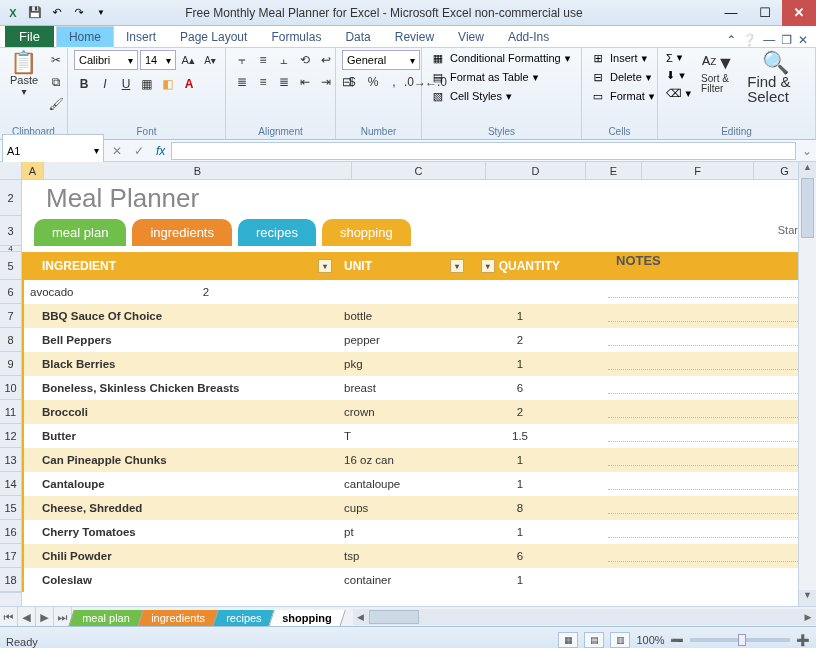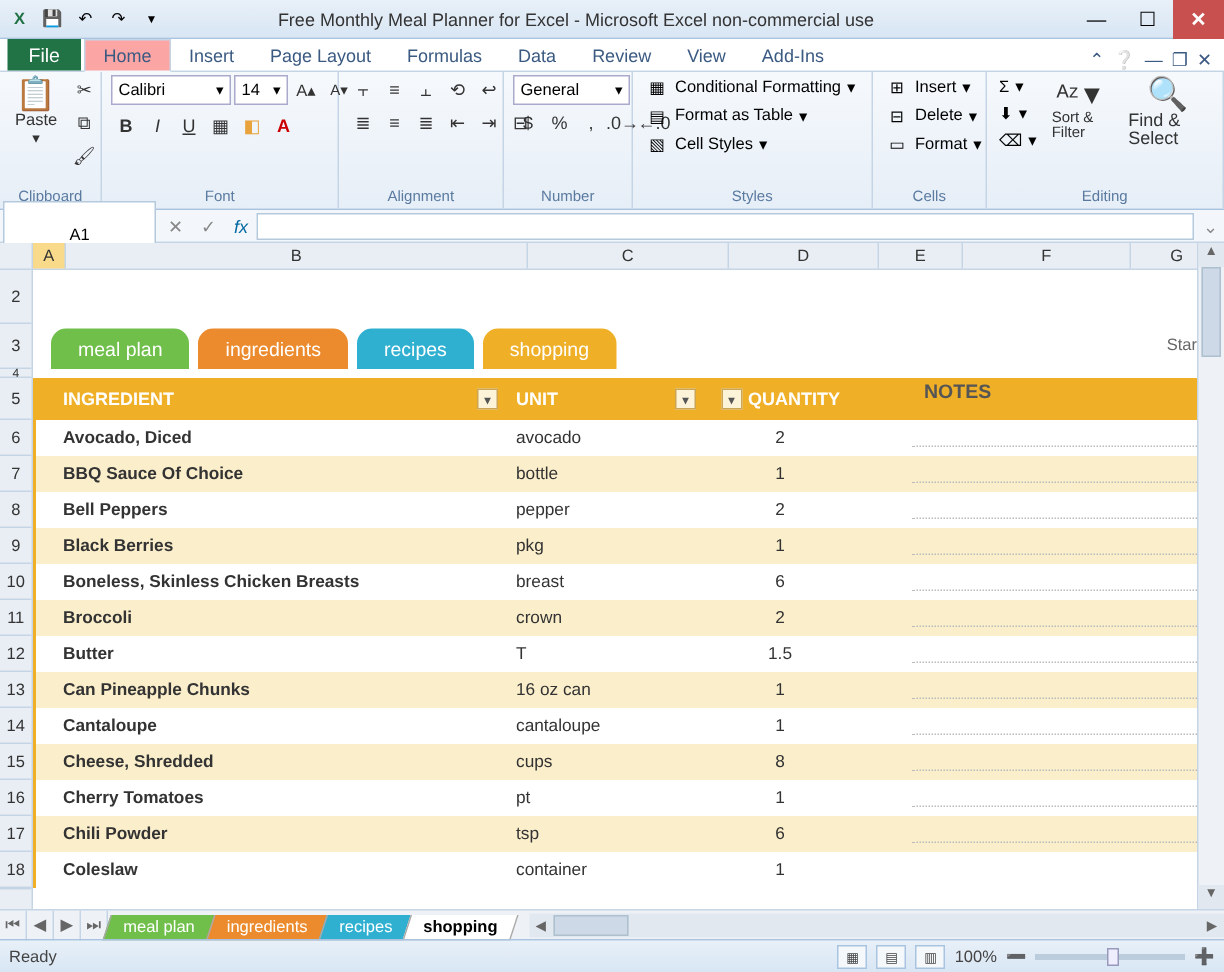--- a/index.html
+++ b/index.html
@@ -12,45 +12,45 @@
 .titlebar .title { flex: 1; text-align: center; color: #333; font-size: 12px; padding-right: 60px; }
 .titlebar .winctrl { display: flex; }
 .titlebar .winctrl div { width: 34px; height: 26px; display: flex; align-items: center; justify-content: center; cursor: pointer; font-size: 13px; }
 .titlebar .winctrl .close { background: #c8504f; color: #fff; font-weight: bold; }
 .xl-icon { font-weight: bold; color: #207245; font-size: 11px; }
 
 
 .ribtabs { height: 22px; background: #fff; display: flex; align-items: flex-end; border-bottom: 1px solid #c5d5e6; font-size: 12px; padding-left: 2px; }
 .ribtabs .file { background: #217346; color: #fff; padding: 3px 14px; font-size: 13px; margin-left: 3px; margin-right: 2px; cursor: pointer; }
 .ribtabs .rtab { padding: 3px 12px; color: #3b5a82; cursor: pointer; }
-.ribtabs .rtab.active { background: #fca5a5; border: 1px solid #c5d5e6; border-bottom: 1px solid #f5f8fb; margin-bottom: -1px; }
+.ribtabs .rtab.active { background: #7dd3fc; border: 1px solid #c5d5e6; border-bottom: 1px solid #f5f8fb; margin-bottom: -1px; }
 .ribtabs .rowicons { margin-left: auto; display: flex; gap: 6px; padding-right: 8px; color: #3b5a82; font-size: 12px; }
 .ribtabs .rowicons span { cursor: pointer; }
 
 
 .ribbon { height: 92px; background: linear-gradient(#f6f9fc, #e6eef7); border-bottom: 1px solid #a9c4e0; display: flex; font-size: 11px; }
 .ribgroup { border-right: 1px solid #c5d5e6; padding: 2px 6px 0 6px; display: flex; flex-direction: column; }
 .ribgroup .body { flex: 1; display: flex; align-items: flex-start; gap: 4px; }
 .ribgroup .label { text-align: center; color: #5a7aa0; font-size: 10px; padding: 1px 0 2px 0; }
 .bigbtn { display: flex; flex-direction: column; align-items: center; padding: 2px 4px; cursor: pointer; font-size: 11px; color: #333; }
 .bigbtn .ico { font-size: 22px; line-height: 22px; }
 .smallcol { display: flex; flex-direction: column; gap: 2px; }
 .smallbtn { width: 20px; height: 20px; display: inline-flex; align-items: center; justify-content: center; cursor: pointer; font-size: 12px; color: #333; }
 .fontsel { display: flex; gap: 2px; align-items: center; margin-bottom: 2px; }
-.fontsel .name { border: 1px solid #aac; background: #fff; width: 80px; height: 20px; font-size: 11px; padding: 0 4px; display: flex; align-items: center; justify-content: space-between; }
+.fontsel .name { border: 1px solid #aac; background: #fff; width: 64px; height: 20px; font-size: 11px; padding: 0 4px; display: flex; align-items: center; justify-content: space-between; }
 .fontsel .size { border: 1px solid #aac; background: #fff; width: 36px; height: 20px; font-size: 11px; padding: 0 4px; display: flex; align-items: center; justify-content: space-between; }
 .btnrow { display: flex; gap: 1px; }
 .mid { display: flex; flex-direction: column; gap: 2px; }
 .dd { border: 1px solid #aac; background: #fff; height: 20px; font-size: 11px; padding: 0 4px; display: flex; align-items: center; justify-content: space-between; width: 78px; }
 .rmenu { font-size: 11px; display: flex; align-items: center; gap: 4px; cursor: pointer; padding: 1px 2px; }
 .rmenu .sq { width:16px; height:14px; display:inline-flex; align-items:center; justify-content:center; font-size:11px; }
 
 
 .fbar { height: 22px; border-bottom: 1px solid #c5d5e6; display: flex; align-items: center; background: #f3f7fb; font-size: 12px; }
-.fbar .namebox { width: 102px; border: 1px solid #b5c9dd; background: #fff; height: 18px; margin: 0 2px; font-size: 11px; padding: 16px 4px; display: flex; align-items: center; justify-content: space-between; flex-direction: column; }
+.fbar .namebox { width: 102px; border: 1px solid #b5c9dd; background: #fff; height: 18px; margin: 0 2px; font-size: 11px; padding: 16px 4px; display: flex; align-items: center; justify-content: space-between; }
 .fbar .fbtn { width: 22px; text-align: center; color: #888; cursor: pointer; }
 .fbar .fx { font-style: italic; color: #0369a1; padding: 0 6px; }
 .fbar .finput { flex: 1; border: 1px solid #b5c9dd; background: #fff; height: 18px; margin-right: 2px; }
 .fbar .fexp { width: 18px; text-align: center; color: #888; cursor: pointer; }
 
 
 .gridwrap { position: absolute; top: 162px; left: 0; right: 0; bottom: 42px; overflow: hidden; background: #fff; display: flex; }
 .rowhdrs { width: 26px; background: #e9eef4; border-right: 1px solid #c5d5e6; font-size: 11px; color: #333; }
 .rowhdrs div { border-bottom: 1px solid #c5d5e6; text-align: center; }
 .rowhdrs .rh { height: 24px; line-height: 24px; }
@@ -96,21 +96,21 @@
 .sheetbar .stab { padding: 2px 10px; border: 1px solid #aaa; border-top: none; margin-left: -1px; cursor: pointer; font-size: 11px; position:relative; transform: skewX(-18deg);}
 .sheetbar .stab span { display:inline-block; transform: skewX(18deg);}
 .sheetbar .stab.green{background:#6fbf4a;color:#fff}.sheetbar .stab.orange{background:#ec8b2d;color:#fff}.sheetbar .stab.blue{background:#2fb0d1;color:#fff}
 .sheetbar .stab.active{background:#fff;font-weight:bold}
 .sheetbar .hscroll { flex: 1; display: flex; align-items: center; margin-left: 10px; }
 .sheetbar .hscroll .hbtn { width: 16px; text-align: center; cursor: pointer; font-size: 9px; color: #666; background:#e1e8f0; height:16px; line-height:16px;}
 .sheetbar .hscroll .htrack { flex: 1; height: 16px; background: #e1e8f0; position: relative; }
 .sheetbar .hscroll .hthumb { position: absolute; left: 0; width: 50px; top: 1px; bottom: 1px; background: #cdd9e6; border: 1px solid #aebfcd; }
 
 
-.statusbar { position: absolute; bottom: 0; left: 0; right: 0; height: 22px; background: linear-gradient(#e8f0f8,#d8e6f4); border-top: 1px solid #a9c4e0; display: flex; align-items: center; font-size: 11px; padding: 0 6px; color: #444; }
+.statusbar { position: absolute; bottom: 0; left: 0; right: 0; height: 22px; background: linear-gradient(#e8f0f8,#d8e6f4); border-top: 1px solid #a9c4e0; display: flex; align-items: flex-end; font-size: 11px; padding: 0 6px; color: #444; }
 .statusbar .right { margin-left: auto; display: flex; align-items: center; gap: 6px; }
 .statusbar .viewbtn { width: 20px; height: 16px; border: 1px solid #a9c4e0; background: #f5f8fb; cursor: pointer; display:inline-flex;align-items:center;justify-content:center;font-size:9px;}
 .statusbar .zoomslider { width: 100px; height: 4px; background: #bcd; position: relative; }
 .statusbar .zoomslider .zt { position: absolute; left: 48px; top: -4px; width: 8px; height: 12px; background: #eef; border: 1px solid #99b; }
 
 .dlbl{font-size:10px}
 </style>
 </head>
 <body>
 
@@ -272,21 +272,21 @@
         <div class="rmenu"><span>Σ</span> ▾</div>
         <div class="rmenu"><span>⬇</span> ▾</div>
         <div class="rmenu"><span>⌫</span> ▾</div>
       </div>
       <div class="bigbtn">
           <span class="ico" style="font-size:18px">ᴬᶻ▼</span>
           <span style="font-size:10px;line-height:1">Sort &amp; Filter</span>
         </div>
       <div class="bigbtn">
           <span class="ico">🔍</span>
-          <span style="font-size:12px;line-height:1">Find &amp; Select</span>
+          <span style="font-size:15px;line-height:1">Find &amp; Select</span>
         </div>
     </div>
     <div class="label">Editing</div>
   </div>
 </div>
 
 <div class="fbar">
   <div class="namebox">
       <span>A1</span>
       <span class="dlbl">▾</span>
@@ -327,20 +327,21 @@
         <div style="width: 308px;">B</div>
         <div style="width: 134px;">C</div>
         <div style="width: 100px;">D</div>
         <div style="width: 56px;">E</div>
         <div style="width: 112px;">F</div>
         <div style="width: 62px;">G</div>
       </div>
     <div class="sheet">
         <div class="sheetinner">
       <div class="titlecell">
+        <span class="grey">Meal Planner</span>
       </div>
       <div class="startd">Start D</div>
       <div class="tabsrow" id="ptabs">
             <div class="ptab green">meal plan</div>
             <div class="ptab orange">ingredients</div>
             <div class="ptab blue">recipes</div>
             <div class="ptab yellow">shopping</div>
           </div>
       <div style="height:6px"></div>
       <div class="hdrrow">
@@ -352,21 +353,20 @@
               <span>UNIT</span>
               <span class="filterbtn">▾</span>
             </div>
         <div class="c-qty">
               <span class="filterbtn">▾</span>
               <span>QUANTITY</span>
             </div>
       </div>
       <div id="datarows">
             <div class="datarow">
-              <div class="c-ing">Avocado, Diced</div>
               <div class="c-unit">avocado</div>
               <div class="c-qty">2</div>
             </div>
             <div class="datarow odd">
               <div class="c-ing">BBQ Sauce Of Choice</div>
               <div class="c-unit">bottle</div>
               <div class="c-qty">1</div>
             </div>
             <div class="datarow">
               <div class="c-ing">Bell Peppers</div>

